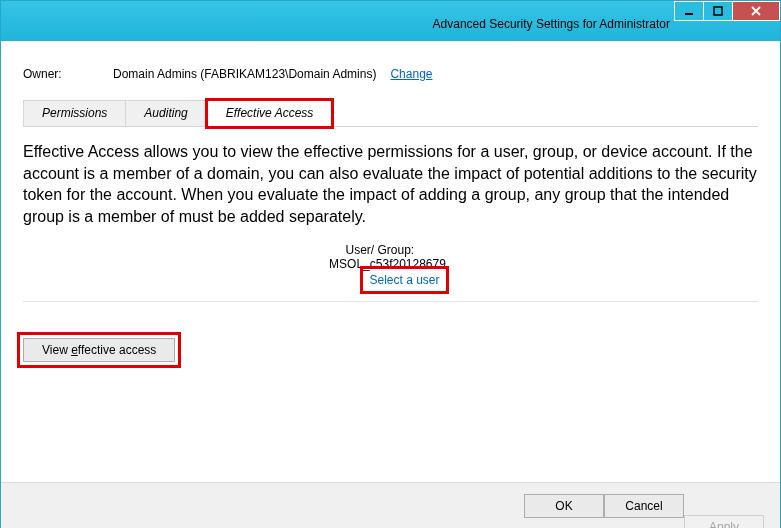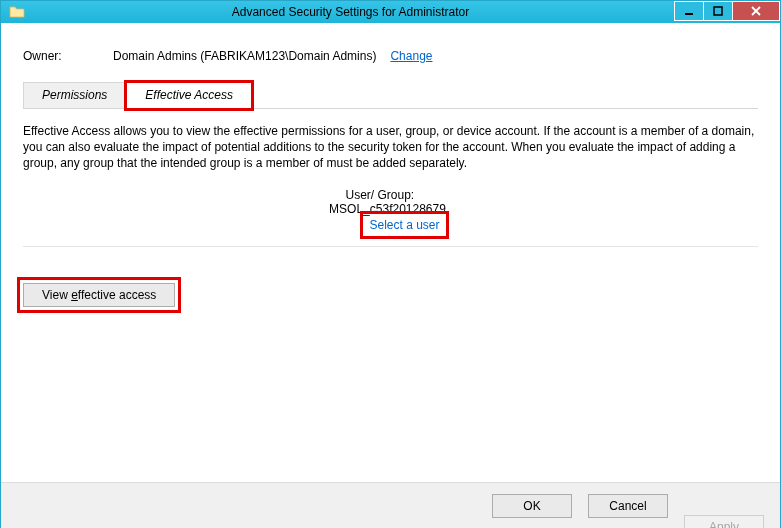--- a/index.html
+++ b/index.html
@@ -8,26 +8,27 @@
     padding: 0;
     font-family: "Segoe UI", Tahoma, sans-serif;
     font-size: 12px;
     background: #fff;
     width: 781px;
     height: 528px;
     overflow: hidden;
     border: 1px solid #24a7c9;
   }
   .titlebar {
-    height: 22px;
+    height: 40px;
     background: linear-gradient(to bottom, #36c4e6 0%, #1fb4da 100%);
     display: flex;
-    align-items: center;
+    align-items: flex-end;
     position: relative;
     color: #000;
+    flex-direction: column;
   }
   .titlebar .icon {
     width: 16px;
     height: 16px;
     margin: 0 6px 0 8px;
     display: inline-block;
   }
   .titlebar .icon svg { display: block; }
   .titlebar .title {
     flex: 1;
@@ -98,21 +99,21 @@
   .tab.active {
     background: #fff;
     border: 1px solid #d6d6d6;
     border-bottom: 1px solid #fff;
   }
   .highlight-red {
     outline: 3px solid #e00000;
     outline-offset: -1px;
   }
   .desc {
-    font-size: 12px;
+    font-size: 16px;
     line-height: 1.35;
     margin-bottom: 16px;
     color: #000;
   }
   .ug-row {
     display: flex;
     align-items: center;
     font-size: 12px;
     margin-bottom: 12px;
     flex-direction: column;
@@ -156,21 +157,21 @@
     bottom: 0;
     left: 1px;
     right: 1px;
     height: 46px;
     border-top: 1px solid #dcdcdc;
     background: #f0f0f0;
     display: flex;
     align-items: center;
     justify-content: flex-end;
     padding-right: 16px;
-    gap: 16px;
+    gap: 0;
   }
   .footer button.std { min-width: 80px; }
   .u { text-decoration: underline; }
 </style>
 </head>
 <body>
 
 <div class="titlebar">
   <span class="icon">
     <svg width="16" height="16" viewBox="0 0 16 16">
@@ -202,20 +203,21 @@
   <div class="owner-row">
     <div class="owner-label">Owner:</div>
     <div class="owner-value">Domain Admins (FABRIKAM123\Domain Admins)</div>
     <span class="link">
       <span class="u">Change</span>
     </span>
   </div>
 
   <div class="tabs">
     <div class="tab inactive">Permissions</div>
+    <div class="tab inactive">Auditing</div>
     <div class="tab active highlight-red">Effective Access</div>
   </div>
 
   <div class="desc">Effective Access allows you to view the effective permissions for a user, group, or device account. If the account is a member of a domain, you can also evaluate the impact of potential additions to the security token for the account. When you evaluate the impact of adding a group, any group that the intended group is a member of must be added separately.</div>
 
   <div class="ug-row">
     <div class="ug-label">User/ Group:</div>
     <div class="ug-value">MSOL_c53f20128679</div>
     <span class="link ug-select highlight-red">Select a user</span>
   </div>

